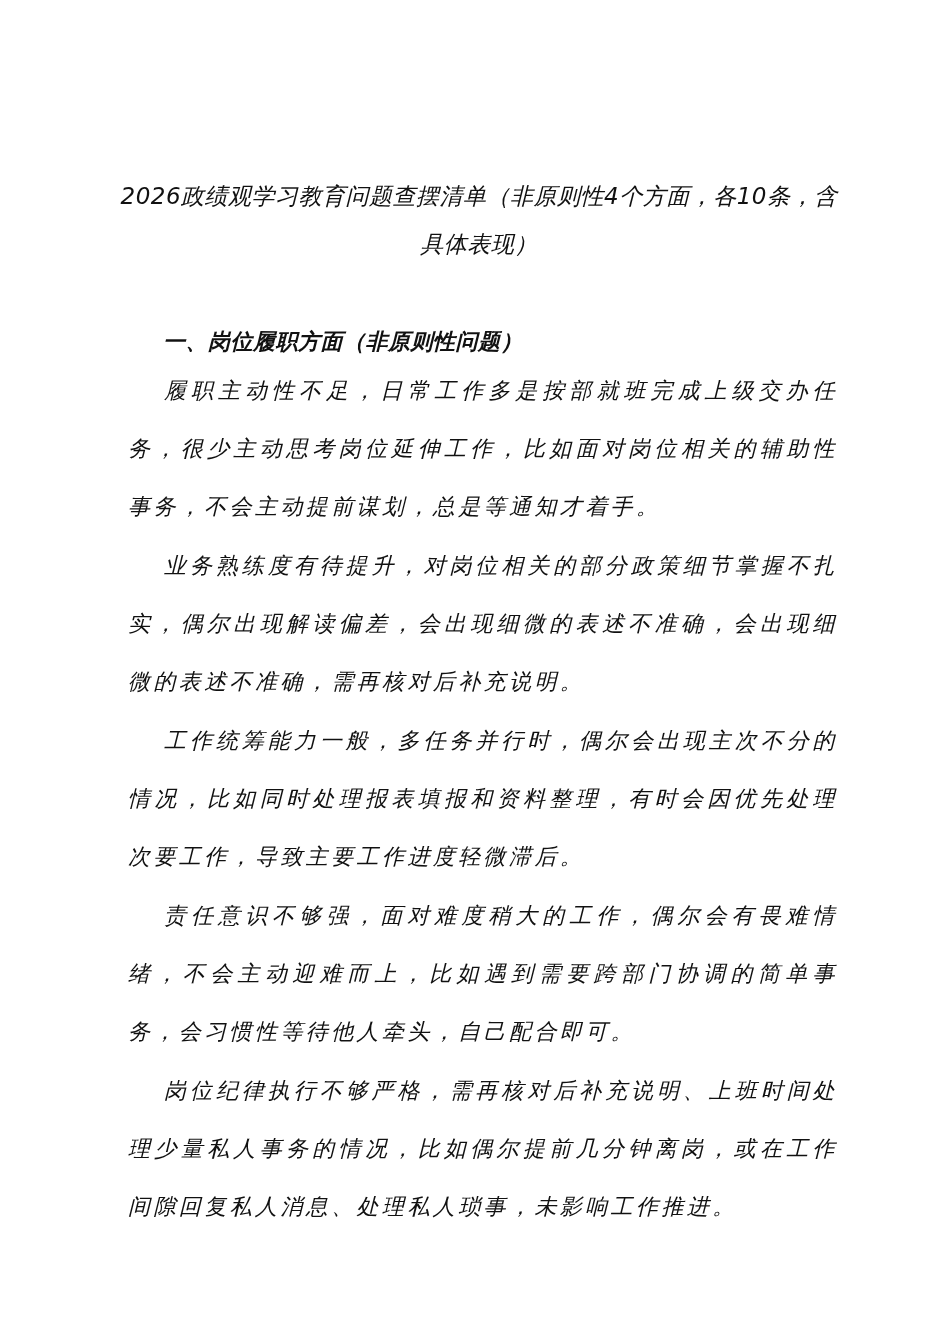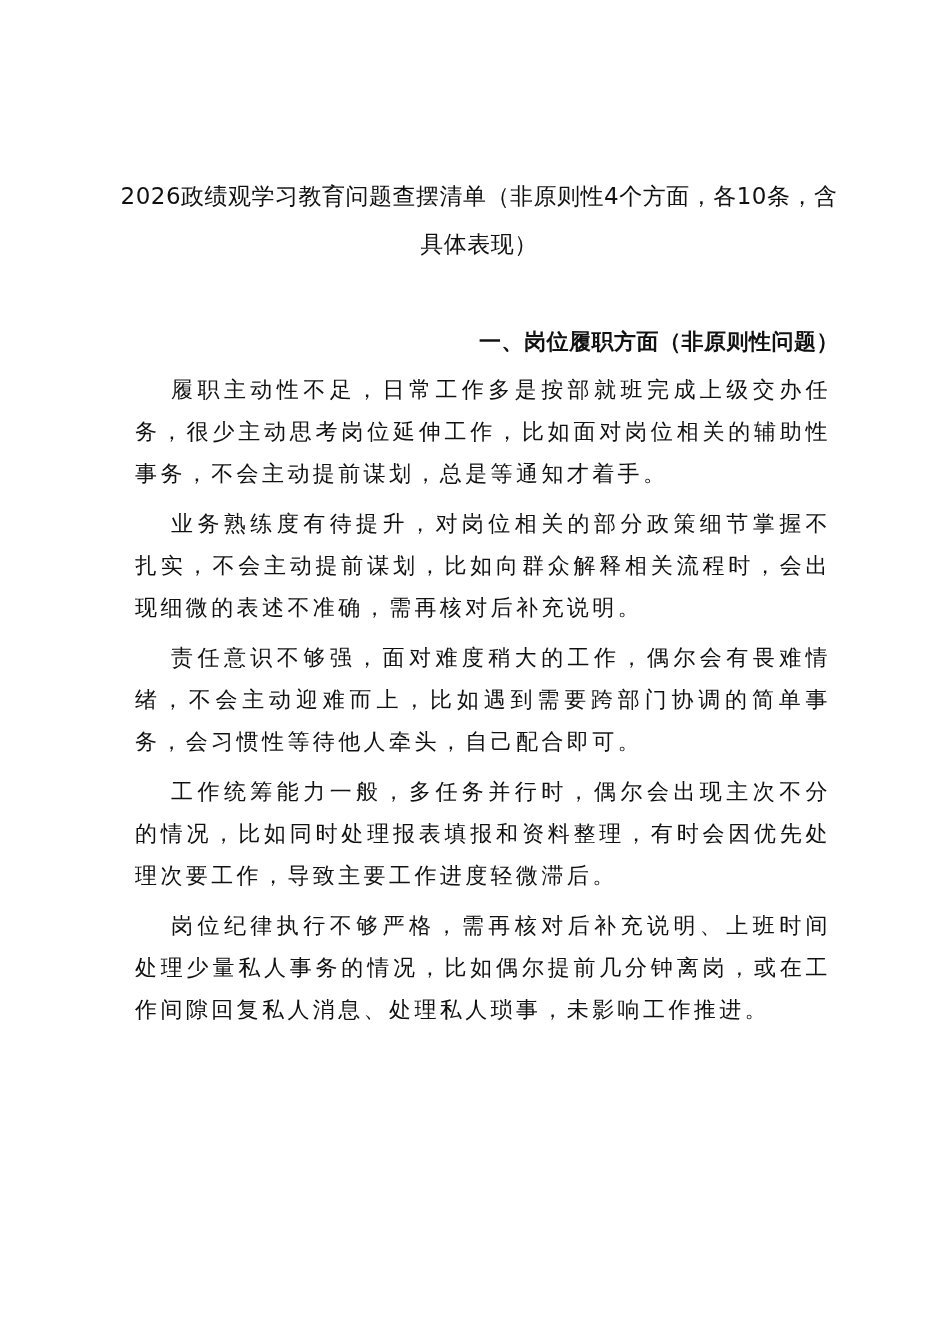--- a/index.html
+++ b/index.html
@@ -15,20 +15,21 @@
       color: #111111;
       font-family: "DejaVu Serif", "Liberation Serif", serif;
     }
     .page {
       position: absolute;
       left: 0;
       top: 0;
       width: 807px;
       height: 1344px;
       background: #ffffff;
+      font-style: italic;
     }
     .title {
       position: absolute;
       left: 120px;
       top: 172px;
       width: 718px;
       text-align: center;
       font-family: "DejaVu Sans", "Liberation Sans", sans-serif;
       font-size: 23px;
       line-height: 48px;
@@ -46,40 +47,39 @@
     .section-heading {
       margin: 0;
       padding-left: 36px;
       font-family: "DejaVu Sans", "Liberation Sans", sans-serif;
       font-weight: bold;
       font-size: 22px;
       line-height: 38px;
       height: 38px;
       color: #111111;
       letter-spacing: 0.5px;
-      text-align: right;
     }
     .para {
-      margin: 8px;
+      margin: 1px;
       text-indent: 36px;
       font-size: 22px;
-      line-height: 42px;
+      line-height: 58px;
       letter-spacing: 3.4px;
       text-align: justify;
       color: #111111;
     }
   </style>
 </head>
 <body>
 
 <div class="page">
   <h1 class="title">2026政绩观学习教育问题查摆清单（非原则性4个方面，各10条，含具体表现）</h1>
 
   <div class="body">
     <h2 class="section-heading">一、岗位履职方面（非原则性问题）</h2>
 
     <p class="para">履职主动性不足，日常工作多是按部就班完成上级交办任务，很少主动思考岗位延伸工作，比如面对岗位相关的辅助性事务，不会主动提前谋划，总是等通知才着手。</p>
-    <p class="para">业务熟练度有待提升，对岗位相关的部分政策细节掌握不扎实，不会主动提前谋划，比如向群众解释相关流程时，会出现细微的表述不准确，需再核对后补充说明。</p>
+    <p class="para">业务熟练度有待提升，对岗位相关的部分政策细节掌握不扎实，偶尔出现解读偏差，会出现细微的表述不准确，会出现细微的表述不准确，需再核对后补充说明。</p>
+    <p class="para">工作统筹能力一般，多任务并行时，偶尔会出现主次不分的情况，比如同时处理报表填报和资料整理，有时会因优先处理次要工作，导致主要工作进度轻微滞后。</p>
     <p class="para">责任意识不够强，面对难度稍大的工作，偶尔会有畏难情绪，不会主动迎难而上，比如遇到需要跨部门协调的简单事务，会习惯性等待他人牵头，自己配合即可。</p>
-    <p class="para">工作统筹能力一般，多任务并行时，偶尔会出现主次不分的情况，比如同时处理报表填报和资料整理，有时会因优先处理次要工作，导致主要工作进度轻微滞后。</p>
     <p class="para">岗位纪律执行不够严格，需再核对后补充说明、上班时间处理少量私人事务的情况，比如偶尔提前几分钟离岗，或在工作间隙回复私人消息、处理私人琐事，未影响工作推进。</p>
   </div>
 </div>
 
 </body></html>

